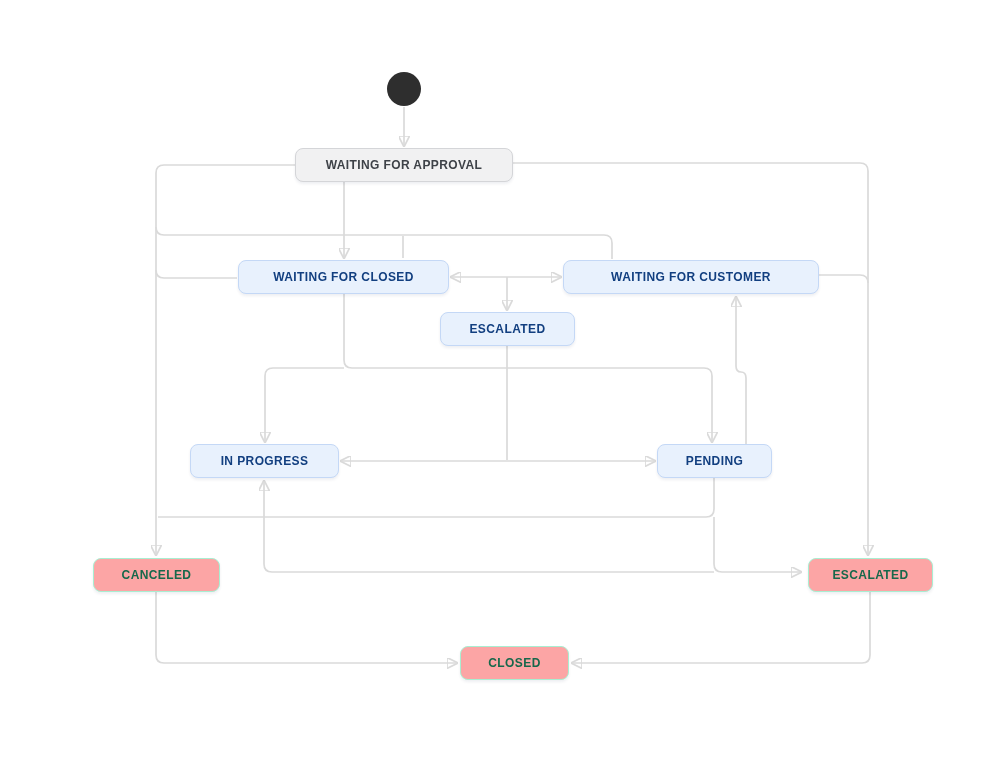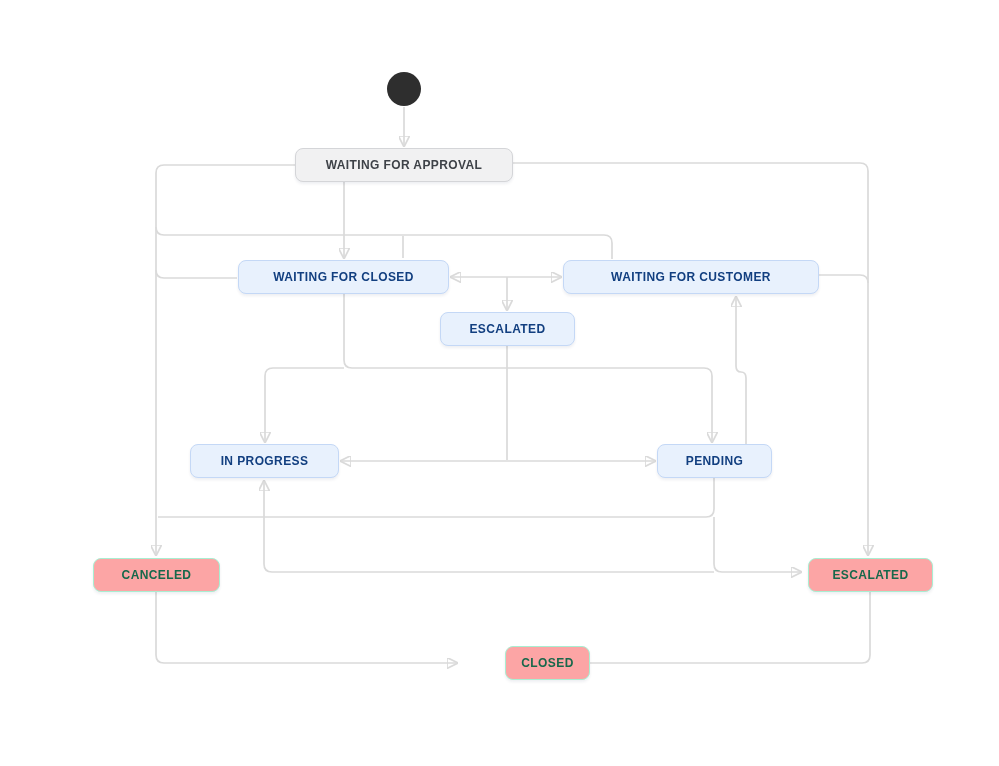--- a/index.html
+++ b/index.html
@@ -81,15 +81,15 @@
   <div class="state cat-inprogress" style="left:440px;top:312px;width:135px;">ESCALATED</div>
 
   <div class="state cat-inprogress" style="left:657px;top:444px;width:115px;">PENDING</div>
 
   <div class="state cat-inprogress" style="left:190px;top:444px;width:149px;">IN PROGRESS</div>
 
   <div class="state cat-done" style="left:93px;top:558px;width:127px;">CANCELED</div>
 
   <div class="state cat-done" style="left:808px;top:558px;width:125px;">ESCALATED</div>
 
-  <div class="state cat-done" style="left:460px;top:646px;width:85px;margin-left:45px;">CLOSED</div>
+  <div class="state cat-done" style="left:460px;top:646px;width:109px;">CLOSED</div>
 
 </div>
 
 </body></html>

